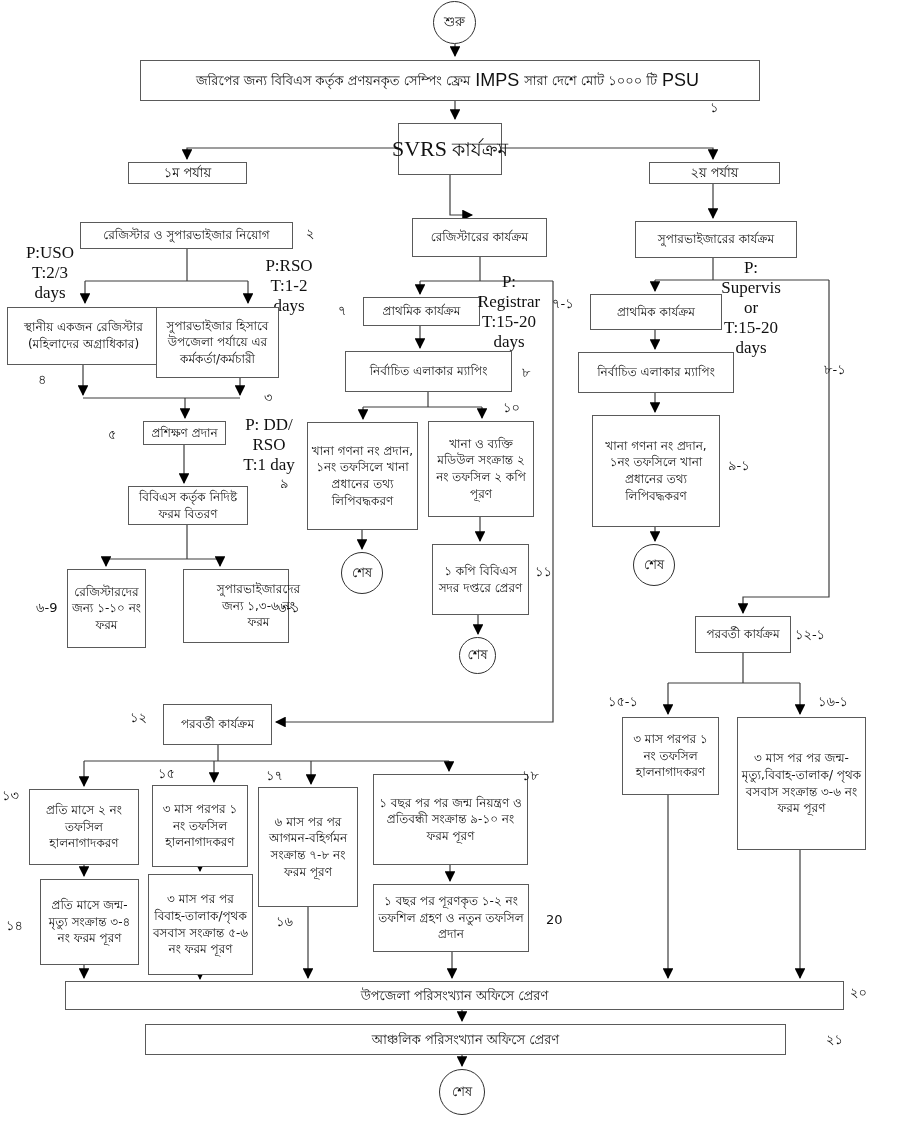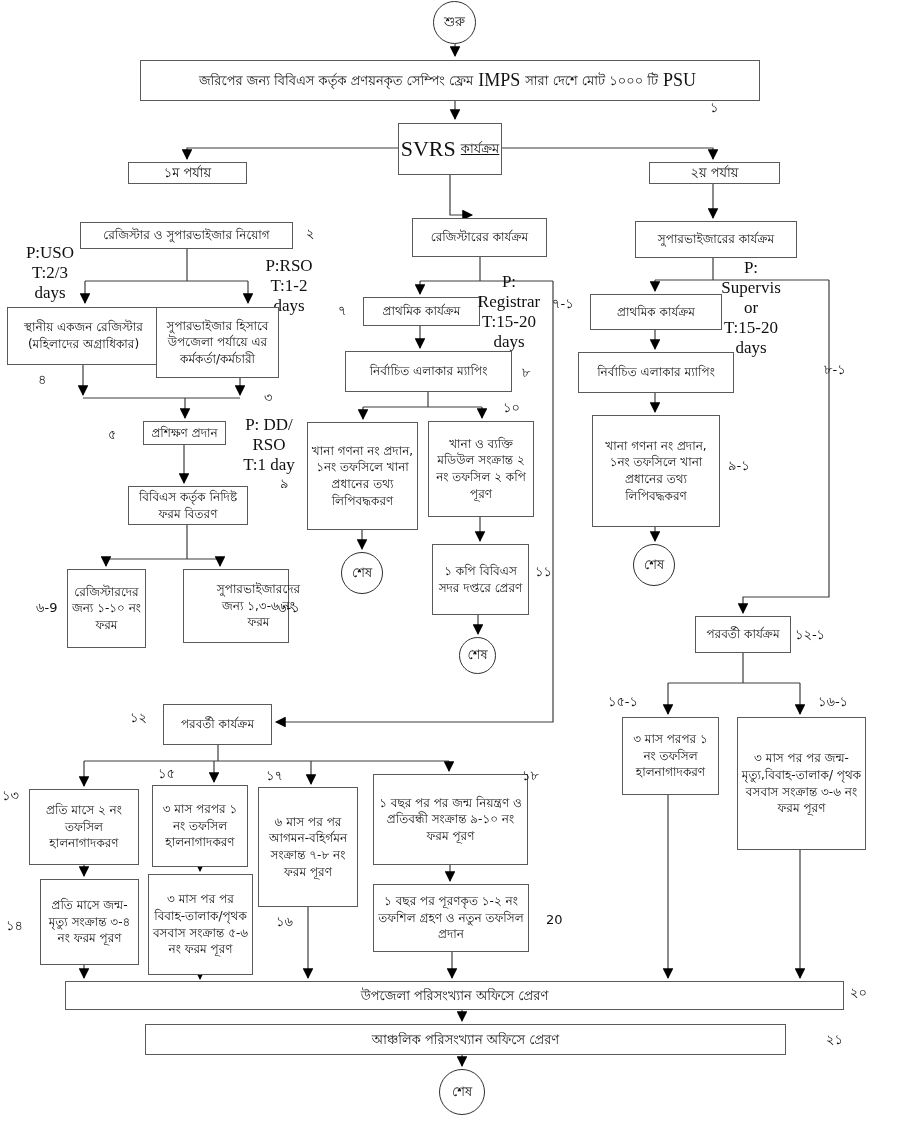--- a/index.html
+++ b/index.html
@@ -9,22 +9,22 @@
   .box{position:absolute;border:1px solid #5a5a5a;background:#fff;display:flex;align-items:center;
        justify-content:center;text-align:center;font-size:12px;line-height:1.38;padding:2px 3px;
        box-sizing:border-box;}
   .wide{font-size:13px;}
   .circ{position:absolute;border:1.4px solid #2f2f2f;border-radius:50%;background:#fff;display:flex;
         align-items:center;justify-content:center;font-size:13px;box-sizing:border-box;}
   .tag{position:absolute;font-size:13px;color:#101010;}
   .ann{position:absolute;font-family:"Liberation Serif","DejaVu Serif",serif;font-size:17px;
        line-height:1.18;text-align:center;white-space:pre-line;color:#101010;}
   .svrs-en{font-family:"Liberation Serif","DejaVu Serif",serif;font-size:22px;margin-right:5px;}
-  .svrs-bn{font-size:13px;text-decoration:underline;}
-  .lat{font-family:Liberation Serif, serif;font-size:18px;margin:0 5px;}
+  .svrs-bn{font-size:19px;}
+  .lat{font-family:Liberation Sans, sans-serif;font-size:18px;margin:0 5px;}
 </style>
 </head>
 <body>
 
 <div id="stage">
 
   <svg id="wires" width="900" height="1129" viewBox="0 0 900 1129">
     <defs>
       <marker id="ah" viewBox="0 0 10 10" refX="9" refY="5" markerWidth="10" markerHeight="9" orient="auto-start-reverse">
           <path d="M0,0 L10,5 L0,10 z" fill="#000"></path>

